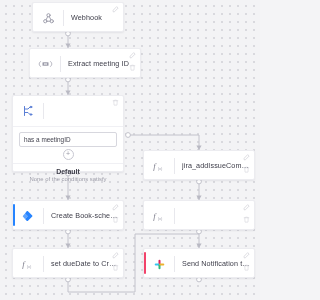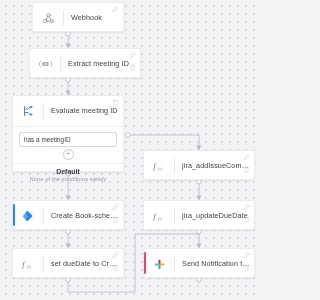--- a/index.html
+++ b/index.html
@@ -248,21 +248,20 @@
       <span class="node-icon">
         <svg width="12" height="12" viewBox="0 0 24 24" fill="none" stroke="#5b7fd6" stroke-width="2" stroke-linecap="round" stroke-linejoin="round">
           <path d="M5 3v18"></path>
             <path d="M5 8h7l4-4"></path>
             <path d="M5 15h7l4 4"></path>
           <circle cx="18" cy="4" r="1.6" fill="#5b7fd6"></circle>
             <circle cx="18" cy="19" r="1.6" fill="#5b7fd6"></circle>
         </svg>
       </span>
       <span class="node-sep"></span>
-      <span class="node-title">Evaluate meeting ID</span>
       <span class="node-tools">
         <span class="tool-btn">
           <svg width="7" height="7" viewBox="0 0 24 24" fill="none" stroke="#b5b5c0" stroke-width="2.2" stroke-linecap="round" stroke-linejoin="round">
               <path d="M4 6h16M9 6V4h6v2M6 6l1 15h10l1-15"></path>
             </svg>
         </span>
       </span>
     </div>
 
     <div class="branch-body">
@@ -358,21 +357,20 @@
 
   <div class="node" style="left:143px; top:200px; width:112px; height:30px;">
     <div class="node-row">
       <span class="node-icon">
         <svg width="15" height="11" viewBox="0 0 26 16">
           <text x="2" y="13" font-family="Liberation Serif, serif" font-size="15" font-style="italic" fill="#7b7b8a">f</text>
           <text x="10" y="14" font-family="Liberation Sans, sans-serif" font-size="7" fill="#a8a8b4">(x)</text>
         </svg>
       </span>
       <span class="node-sep"></span>
-      <span class="node-title">jira_updateDueDate</span>
       <span class="node-tools">
         <span class="tool-btn">
           <svg width="7" height="7" viewBox="0 0 24 24" fill="none" stroke="#a9a9b5" stroke-width="2.4" stroke-linecap="round" stroke-linejoin="round">
               <path d="M17 3l4 4L8 20H4v-4z"></path>
             </svg>
         </span>
         <span class="tool-btn">
           <svg width="7" height="7" viewBox="0 0 24 24" fill="none" stroke="#b5b5c0" stroke-width="2.2" stroke-linecap="round" stroke-linejoin="round">
               <path d="M4 6h16M9 6V4h6v2M6 6l1 15h10l1-15"></path>
             </svg>

